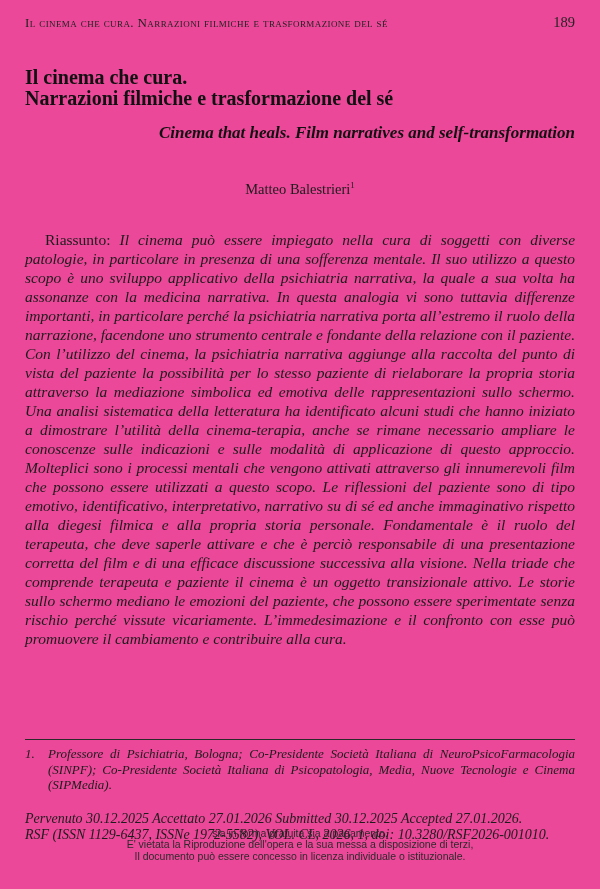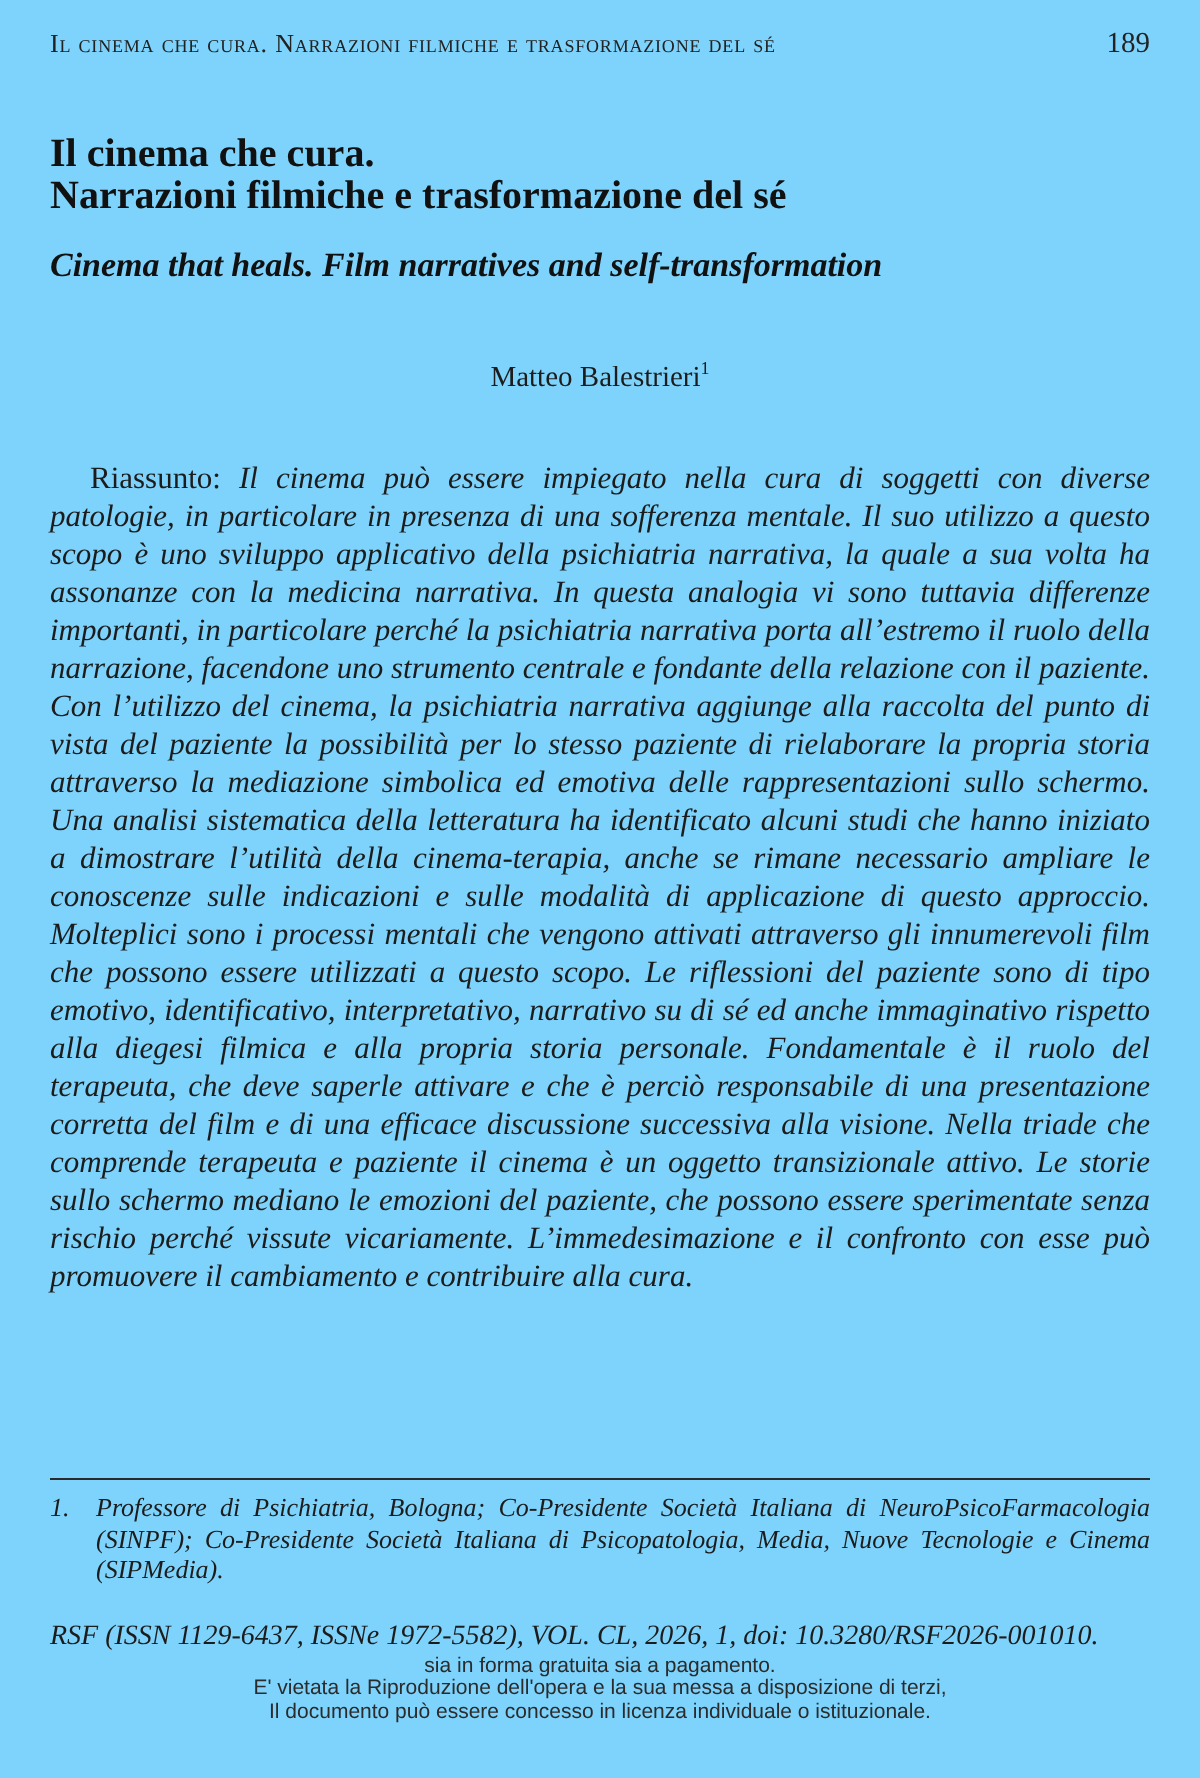--- a/index.html
+++ b/index.html
@@ -1,21 +1,21 @@
 <!DOCTYPE html>
 <html><head>
 <meta charset="utf-8">
 <style>
   * { margin: 0; padding: 0; box-sizing: border-box; }
   html, body { background: #ffffff; }
   .page {
     position: relative;
     width: 600px;
     height: 889px;
-    background: #7dd3fc;
+    background: #ec4899;
     color: #1c1c1c;
     font-family: "Liberation Serif", serif;
     padding: 14px 25px 0 25px;
     overflow: hidden;
   }
   
   .running-header {
     display: flex;
     justify-content: space-between;
     align-items: baseline;
@@ -34,21 +34,21 @@
   .title {
     margin-top: 36px;
     text-align: left;
     font-size: 20px;
     font-weight: bold;
     line-height: 21px;
     color: #111;
   }
   .subtitle {
     margin-top: 14px;
-    text-align: left;
+    text-align: right;
     font-size: 17px;
     font-weight: bold;
     font-style: italic;
     color: #111;
   }
   .author {
     margin-top: 38px;
     text-align: center;
     font-size: 14.5px;
     color: #1c1c1c;
@@ -144,20 +144,21 @@
 
   <div class="footnote-block">
     <hr class="footnote-rule">
     <div class="footnote">
       <span>1.</span>
       <span>Professore di Psichiatria, Bologna; Co-Presidente Società Italiana di NeuroPsicoFarmacologia (SINPF); Co-Presidente Società Italiana di Psicopatologia, Media, Nuove Tecnologie e Cinema (SIPMedia).</span>
     </div>
   </div>
 
   <div class="dates-block">
+    <div>Pervenuto 30.12.2025 Accettato 27.01.2026 Submitted 30.12.2025 Accepted 27.01.2026.</div>
     <div>RSF (ISSN 1129-6437, ISSNe 1972-5582), VOL. CL, 2026, 1, doi: 10.3280/RSF2026-001010.</div>
   </div>
 
   <div class="stamp">
     <span class="stamp-line">sia in forma gratuita sia a pagamento.</span>
     <span class="stamp-line">E' vietata la Riproduzione dell'opera e la sua messa a disposizione di terzi,</span>
     <span class="stamp-line">Il documento può essere concesso in licenza individuale o istituzionale.</span>
   </div>
 
 </div>

